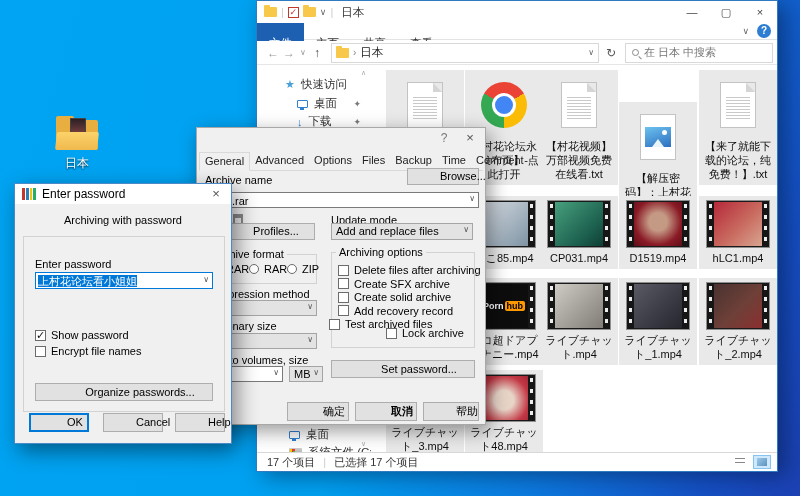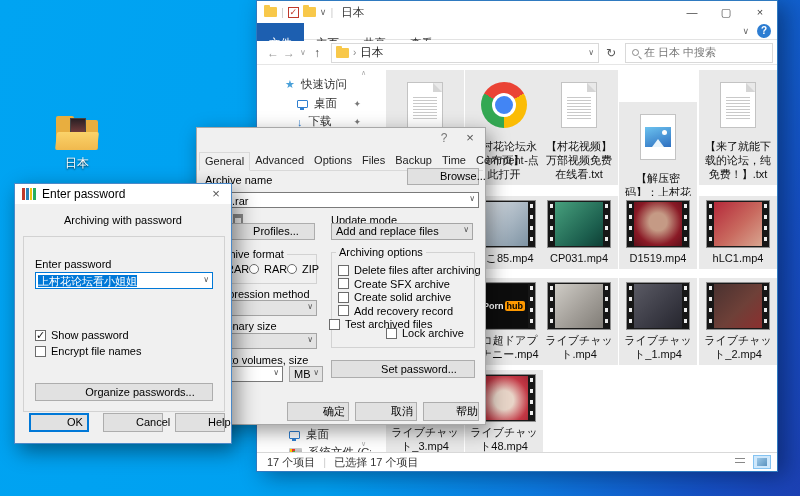--- a/index.html
+++ b/index.html
@@ -459,21 +459,21 @@
         </div>
         <div class="cbrow" style="left: 141px; top: 199px; margin-left: 48px;">
           <span class="cb"></span>
           <span>Lock archive</span>
         </div>
       </div>
 
     <div class="btn" style="left:134px;top:232px;width:144px;height:18px;line-height:16px;">Set password...</div>
 
     <div class="btn" style="left:90px;top:274px;width:62px;height:19px;line-height:17px;">确定</div>
-    <div class="btn" style="left:158px;top:274px;width:62px;height:19px;line-height:17px;">取消</div>
+    <div class="btn" style="left:158px;top:274px;width:62px;height:19px;line-height:17px;font-weight:bold;">取消</div>
     <div class="btn" style="left:226px;top:274px;width:56px;height:19px;line-height:17px;">帮助</div>
   </div>
 
   <div class="dlg pwdlg">
     <div class="dlg-title">
       <span class="books">
           <i></i>
           <i></i>
           <i></i>
           <i></i>

